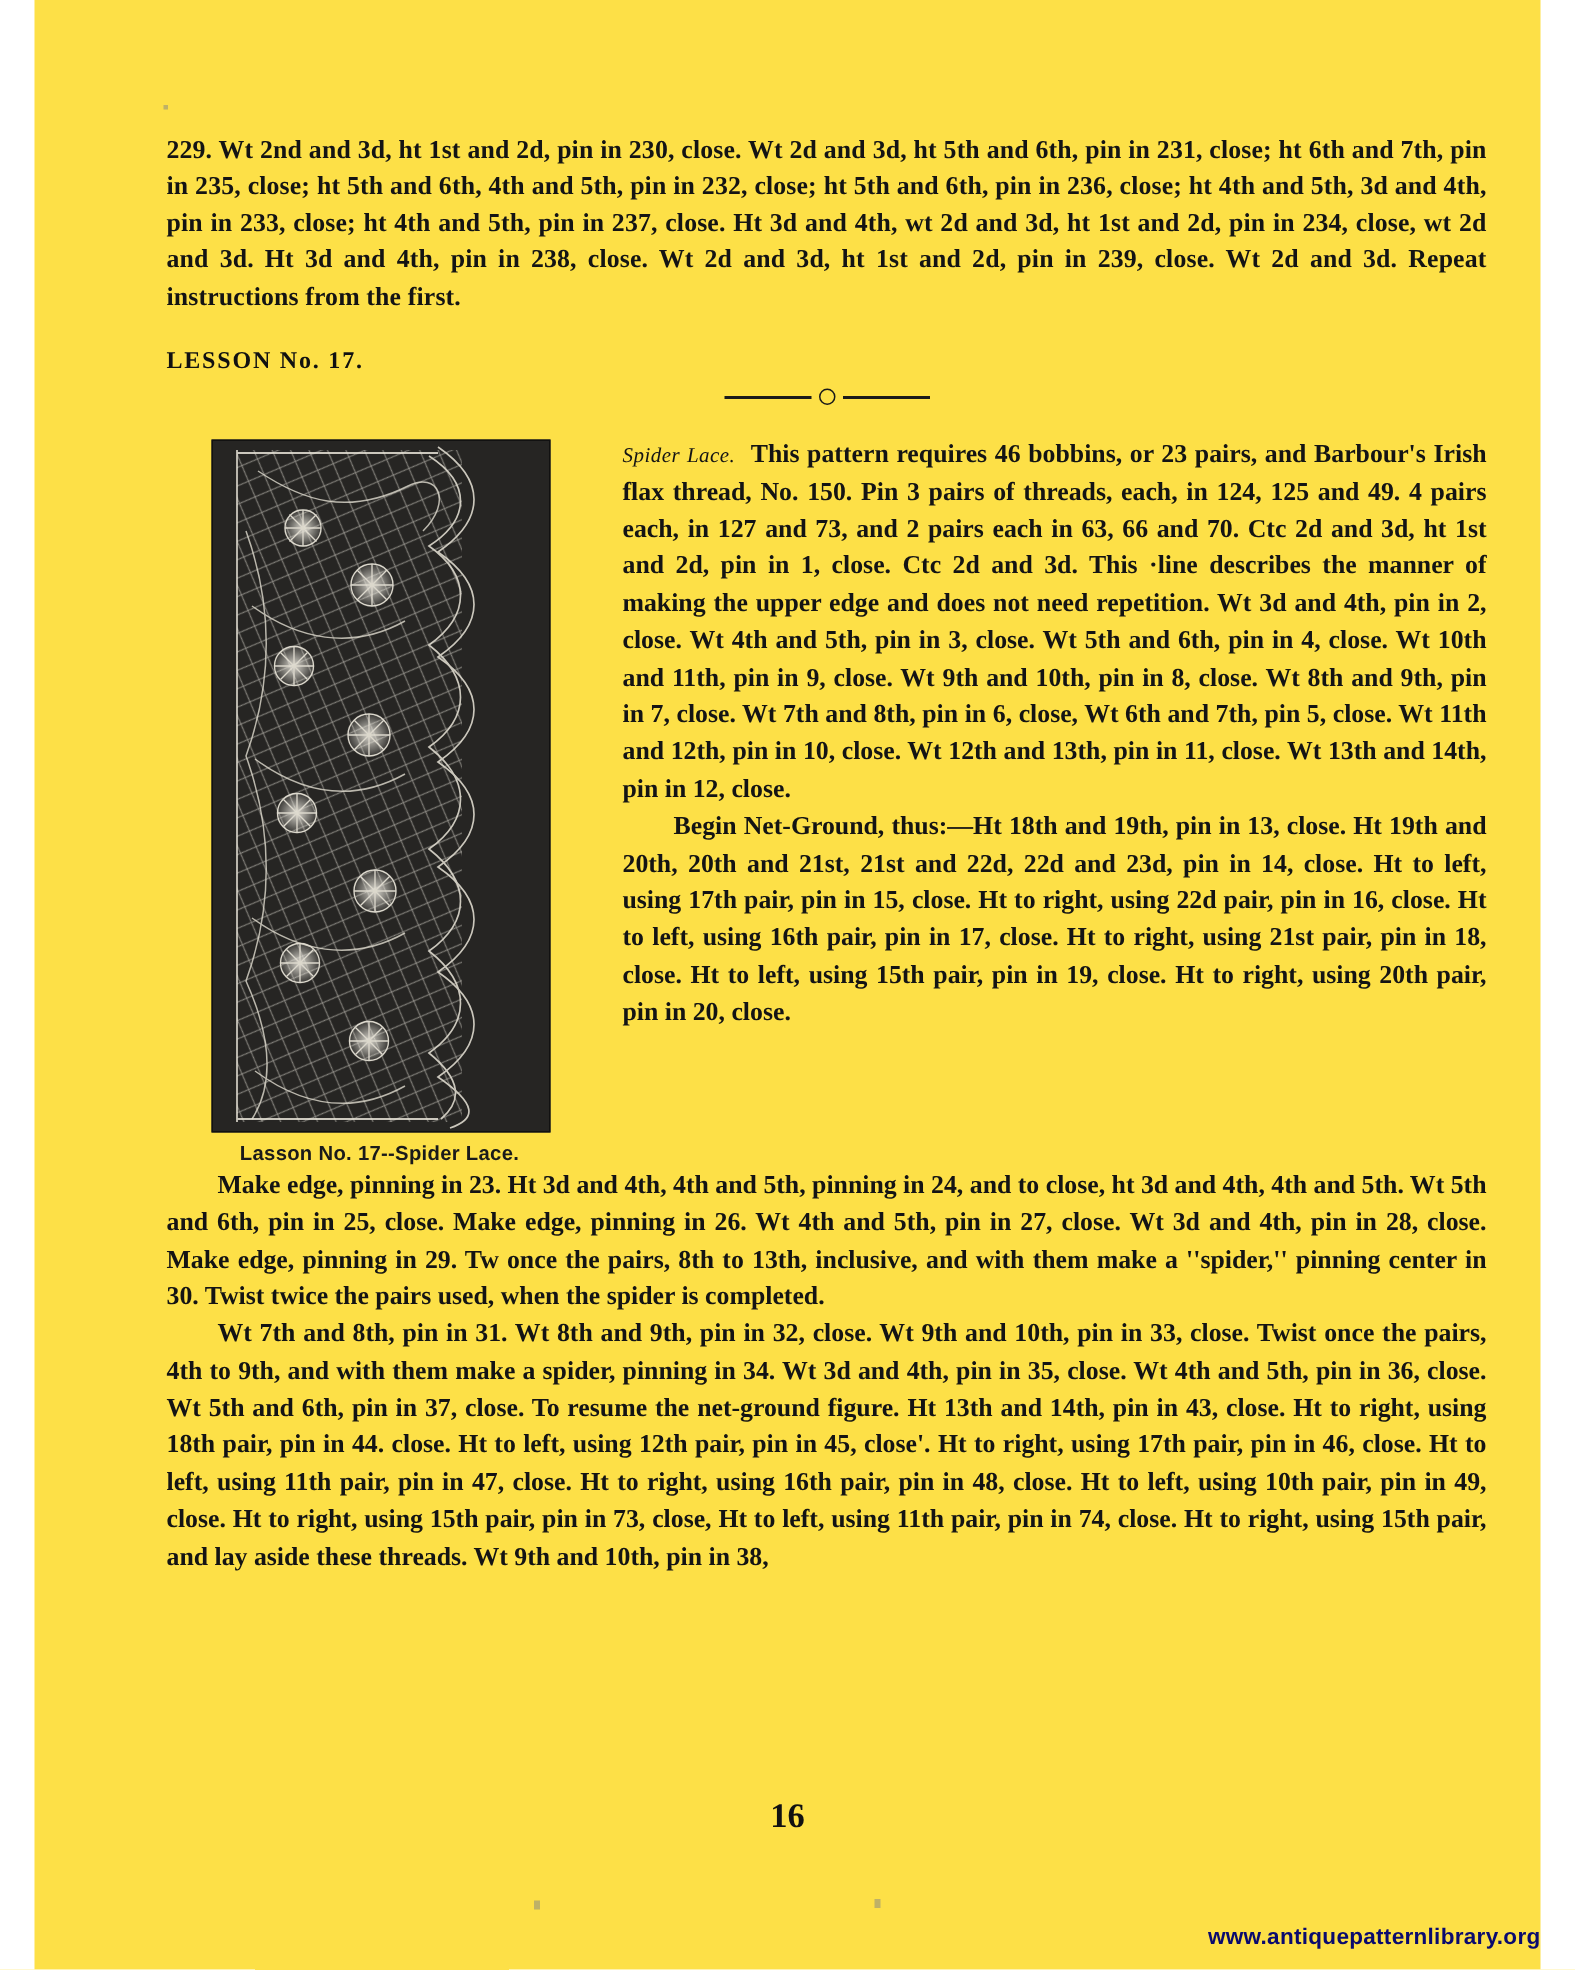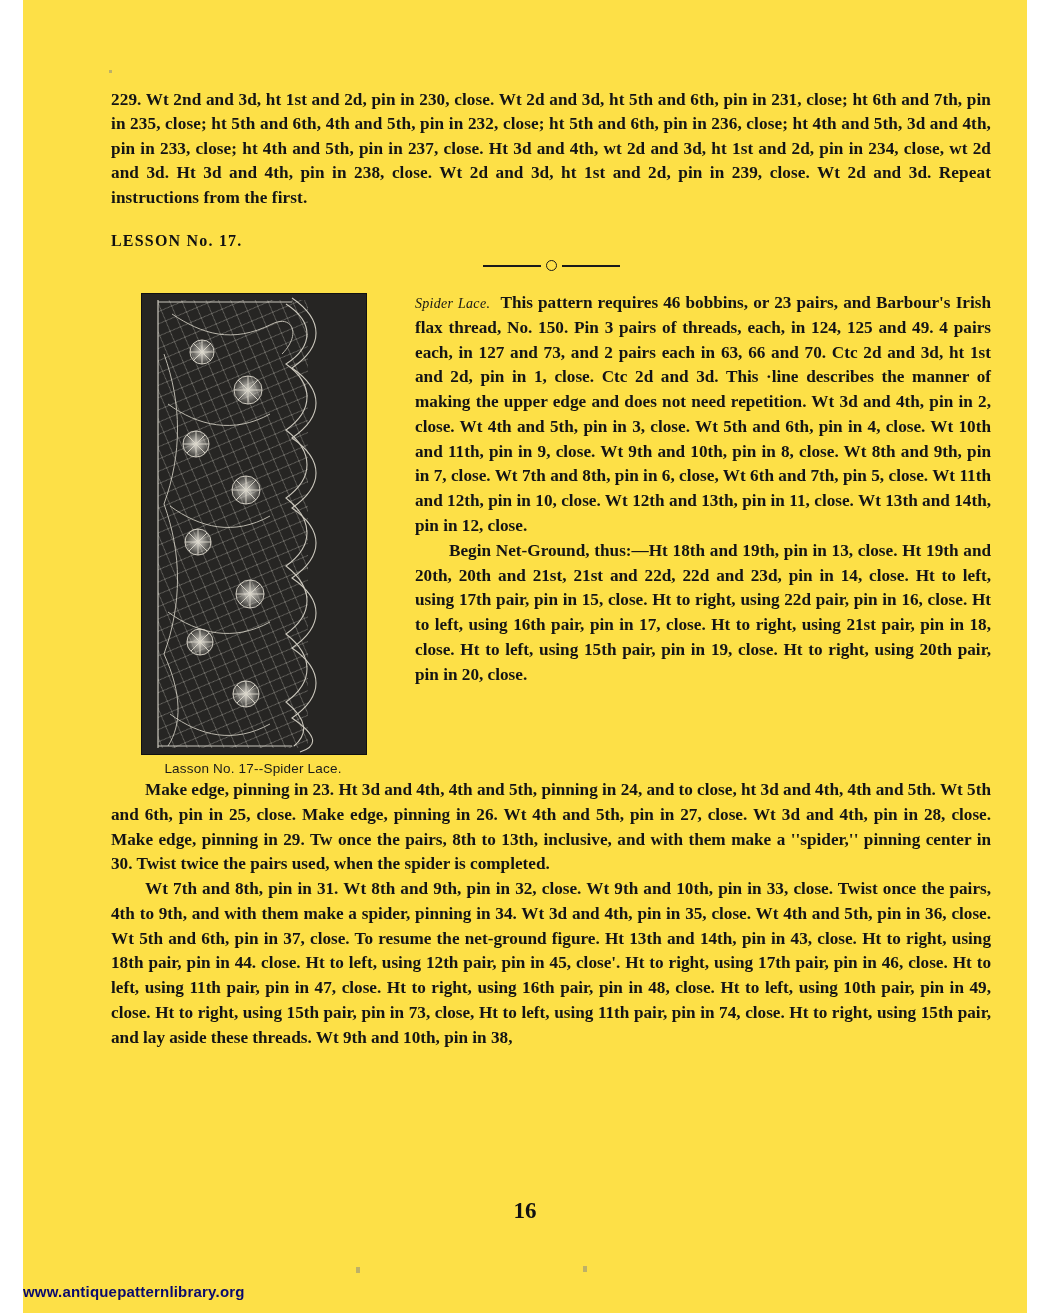--- a/index.html
+++ b/index.html
@@ -92,20 +92,21 @@
     left: 0; top: 0;
   }
   .figure-caption {
     font-family: "Liberation Sans", sans-serif;
     font-size: 13.5px;
     text-align: center;
     margin-top: 6px;
     width: 224px;
     color: #1a1a1a;
     letter-spacing: 0.2px;
+    font-weight: bold;
   }
   .spider-head {
     font-style: italic;
     font-size: 14px;
     font-weight: normal;
     font-family: "Liberation Serif", serif;
     letter-spacing: 0.3px;
   }
   .col-text {
     font-size: 17.2px;
@@ -138,21 +139,21 @@
     right: 0;
     top: 1198px;
     text-align: center;
     font-size: 23px;
     font-weight: 600;
   }
   .footer-url {
     position: absolute;
     left: 0; right: 0;
     top: 1283px;
-    text-align: left;
+    text-align: right;
     font-family: "Liberation Sans", sans-serif;
     font-size: 15px;
     font-weight: bold;
     color: #0a0a6e;
     letter-spacing: 0.2px;
   }
   .speck {
     position: absolute;
     background: #8a8a82;
     opacity: 0.55;

